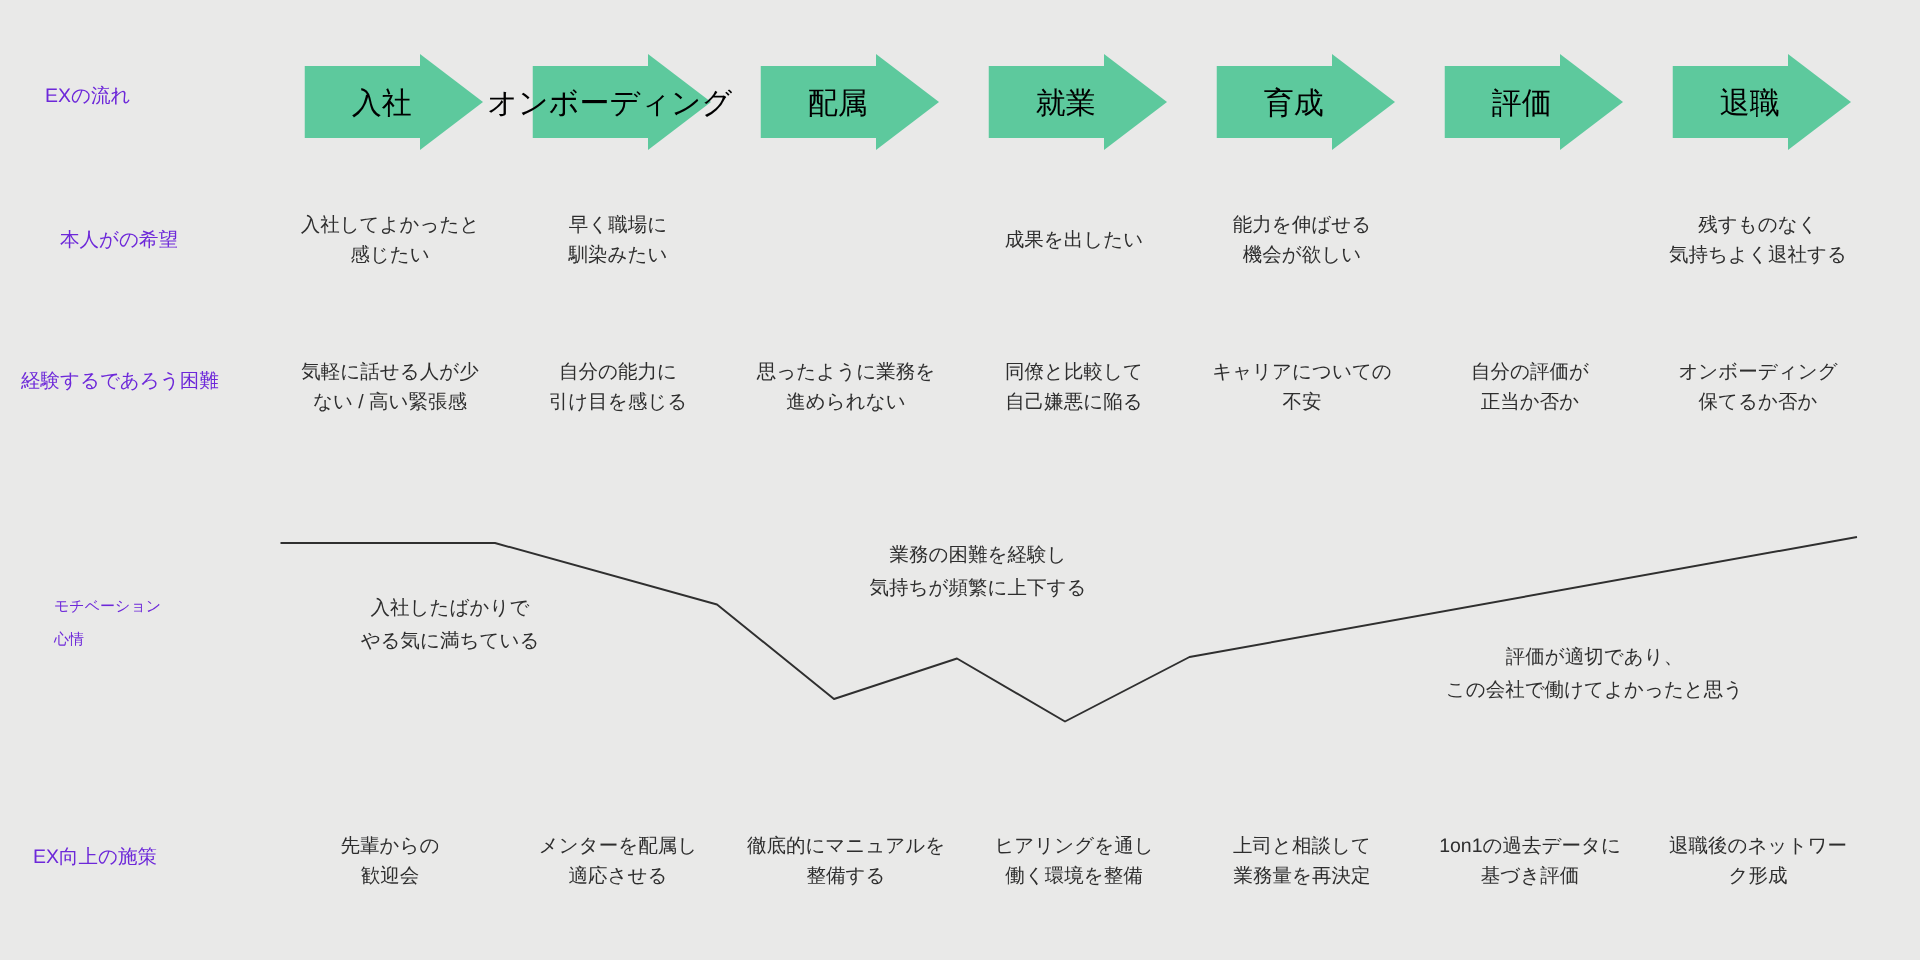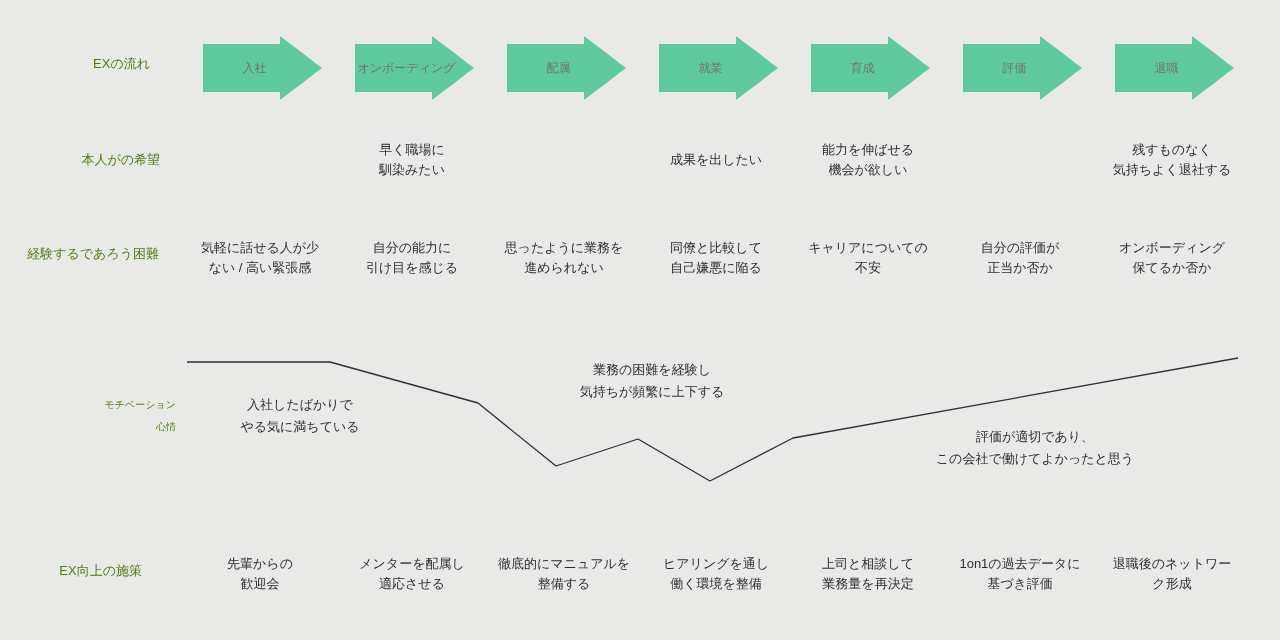--- a/index.html
+++ b/index.html
@@ -11,40 +11,40 @@
     position:relative;
     width:1280px;height:640px;
     background:#e9e9e8;
     overflow:hidden;
     color:#2e2e2e;
   }
   .row-label{
     position:absolute;
     font-size:13px;
     line-height:22px;
-    text-align:right;
-    color:#4d7c0f;
+    text-align:left;
+    color:#6d28d9;
     white-space:pre-line;
   }
   .row-label.flow{left:30px;top:53px;width:120px;}
   .row-label.hopes{left:40px;top:149px;width:120px;}
   .row-label.difficulties{left:14px;top:243px;width:145px;}
   .row-label.motivation{left:36px;top:394px;width:140px;font-size:10px;}
   .row-label.measures{left:22px;top:560px;width:120px;}
 
   .arrow{
     position:absolute;
     top:36px;width:119px;height:64px;
   }
   .arrow svg{position:absolute;left:0;top:0;display:block;}
   .arrow .arrow-label{
     position:absolute;inset:0;
     display:flex;align-items:center;justify-content:center;
     padding-right:16px;box-sizing:border-box;
-    font-size:12px;color:#737373;
+    font-size:20px;color:#000000;
     white-space:nowrap;
     overflow:visible;
   }
   .cell{
     position:absolute;
     width:150px;height:48px;
     display:flex;align-items:center;justify-content:center;
     text-align:center;
     font-size:13px;line-height:20px;
     white-space:pre-line;
@@ -61,21 +61,21 @@
   #chart-svg{position:absolute;left:0;top:0;}
   .annotation{
     position:absolute;
     text-align:center;
     font-size:13px;line-height:22px;
     white-space:pre-line;
     color:#2e2e2e;
   }
   .ann0{left:200px;top:394px;width:200px;}
   .ann1{left:542px;top:359px;width:220px;}
-  .ann2{left:904px;top:427px;width:262px;font-family:Liberation Mono, monospace;}
+  .ann2{left:932px;top:427px;width:262px;}
 </style>
 </head>
 <body>
 
 <div id="canvas" style="background: rgb(233, 233, 232);">
 
   <div class="row-label flow">EXの流れ</div>
   <div class="row-label hopes">本人がの希望</div>
   <div class="row-label difficulties">経験するであろう困難</div>
   <div class="row-label motivation">モチベーション
@@ -118,20 +118,22 @@
       </svg>
     <div class="arrow-label">評価</div>
   </div>
   <div class="arrow a6">
     <svg width="119" height="64" viewBox="0 0 119 64">
         <polygon points="0,8 77,8 77,0 119,32 77,64 77,56 0,56" fill="#5dc99d"></polygon>
       </svg>
     <div class="arrow-label">退職</div>
   </div>
 
+  <div class="cell hope c0">入社してよかったと
+感じたい</div>
   <div class="cell hope c1">早く職場に
 馴染みたい</div>
   <div class="cell hope c3">成果を出したい</div>
   <div class="cell hope c4">能力を伸ばせる
 機会が欲しい</div>
   <div class="cell hope c6">残すものなく
 気持ちよく退社する</div>
 
   <div class="cell difficulty c0">気軽に話せる人が少
 ない / 高い緊張感</div>

